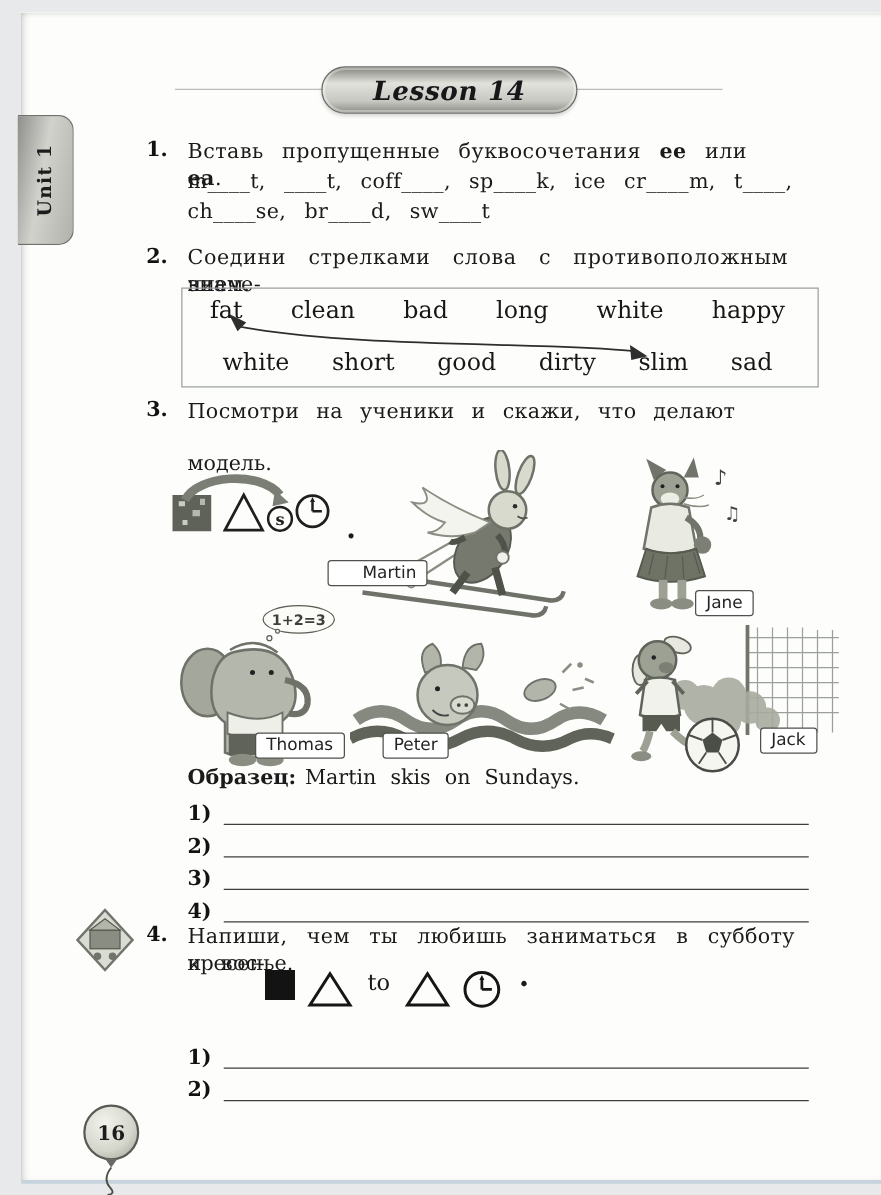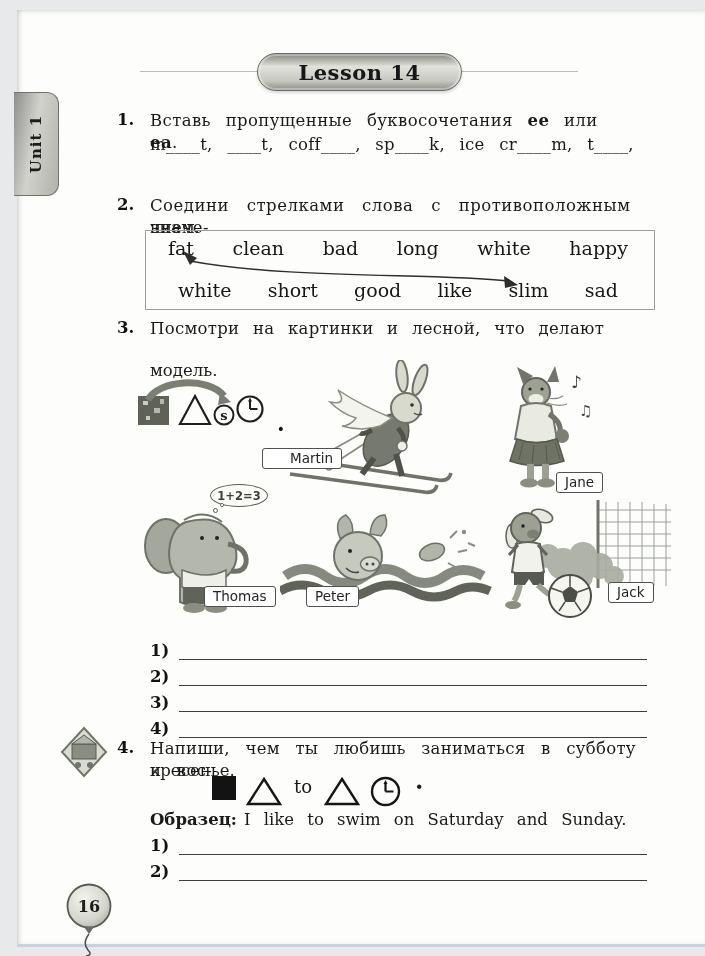--- a/index.html
+++ b/index.html
@@ -14,21 +14,21 @@
               background:linear-gradient(100deg,#8e8f8b,#d2d2cd 45%,#b2b2ad);
               border:1px solid #72726c; border-left:none; border-radius:0 12px 12px 0;
               display:flex; align-items:center; justify-content:center; }
   .unit-tab-text { transform:rotate(-90deg); font-weight:bold; font-size:15px; letter-spacing:1px; color:#1c1c1c; white-space:nowrap; }
 
   .header-rule { position:absolute; top:71px; height:1px; background:#bcbcb6; }
   .lesson-banner { position:absolute; left:257px; top:53px; width:205px; height:38px; border-radius:19px;
                    background:linear-gradient(#84857f,#e2e2dc 35%,#c7c7c1 75%,#8d8e88);
                    border:1px solid #6a6b65; box-shadow: inset 0 0 0 2px rgba(255,255,255,0.35), 0 2px 3px rgba(0,0,0,0.15);
                    display:flex; align-items:center; justify-content:center; }
-  .lesson-banner span { font-size:21px; font-weight:bold; color:#17171a; letter-spacing:0.5px; }
+  .lesson-banner span { font-size:21px; font-weight:bold; color:#17171a; letter-spacing:0.5px;font-style:italic; }
 
   .ex-num { position:absolute; left:117px; font-weight:bold; font-size:16.5px; color:#121212; }
   .ex-text { position:absolute; left:150px; font-size:16.5px; line-height:22px; color:#1a1a1a; }
   .word-line { word-spacing:9px; letter-spacing:0.3px; }
 
   .opposite-box { position:absolute; left:145px; top:230px; width:510px; height:80px; border:1px solid #9aa0a2; }
   .word-row { position:absolute; left:0; width:100%; display:flex; justify-content:space-between; font-size:19px; color:#171717; }
   .row1 { top:6px;  padding:0 26px 0 22px; }
   .row2 { top:48px; padding:0 36px 0 32px; }
   .arrow-svg { position:absolute; left:0; top:0; }
@@ -75,51 +75,52 @@
   <div class="header-rule" style="left:460px; width:118px;"></div>
   <div class="lesson-banner">
     <span>Lesson 14</span>
   </div>
 
   <div class="ex-num" style="top:110px;">1.</div>
   <div class="ex-text" style="top:110px; width:470px; word-spacing:9px; letter-spacing:0.4px;">
     <span>Вставь пропущенные буквосочетания </span><b>ee</b><span> или </span><b>ea</b><span>.</span>
   </div>
   <div class="ex-text word-line" style="top:134px;">m____t, ____t, coff____, sp____k, ice cr____m, t____,</div>
+  <div class="ex-text word-line" style="top:158px;">ch____se, br____d, sw____t</div>
 
   <div class="ex-num" style="top:195px;">2.</div>
   <div class="ex-text" style="top:195px; width:510px; word-spacing:12px; letter-spacing:0.5px;">Соедини стрелками слова с противоположным значе-</div>
   <div class="ex-text" style="top:217px;">нием.</div>
 
   <div class="opposite-box">
     <div class="word-row row1">
       <span>fat</span>
       <span>clean</span>
       <span>bad</span>
       <span>long</span>
       <span>white</span>
       <span>happy</span>
     </div>
     <div class="word-row row2">
       <span>white</span>
       <span>short</span>
       <span>good</span>
-      <span>like</span>
+      <span>dirty</span>
       <span>slim</span>
       <span>sad</span>
     </div>
     <svg class="arrow-svg" width="510" height="80" viewBox="0 0 510 80">
       <path d="M44 30 C 140 48, 290 42, 362 50" fill="none" stroke="#2e2e2e" stroke-width="1.4"></path>
       <polygon points="37,20 51,27 44,34" fill="#2e2e2e"></polygon>
       <polygon points="372,54 358,45 359,57" fill="#2e2e2e"></polygon>
     </svg>
   </div>
 
   <div class="ex-num" style="top:318px;">3.</div>
-  <div class="ex-text" style="top:318px; word-spacing:8px; letter-spacing:0.3px;">Посмотри на картинки и лесной, что делают</div>
+  <div class="ex-text" style="top:318px; word-spacing:8px; letter-spacing:0.3px;">Посмотри на ученики и скажи, что делают</div>
   <div class="ex-text" style="top:360px;">модель.</div>
 
   <div class="model3">
     <svg width="136" height="52" viewBox="0 0 136 52">
       <rect x="2" y="18" width="31" height="29" fill="#5f6258"></rect>
       <rect x="7" y="23" width="5" height="4" fill="#c9ccc2"></rect>
       <rect x="18" y="30" width="6" height="5" fill="#b5b8ae"></rect>
       <rect x="10" y="38" width="4" height="4" fill="#c9ccc2"></rect>
       <rect x="24" y="21" width="4" height="5" fill="#b5b8ae"></rect>
       <path d="M12 22 C 22 2, 72 -2, 88 18" fill="none" stroke="#7b7e74" stroke-width="7"></path>
@@ -239,20 +240,23 @@
     <ellipse cx="35" cy="109" rx="8" ry="4" fill="#8a8d82"></ellipse>
     <ellipse cx="78" cy="103" rx="8" ry="4" fill="#8a8d82"></ellipse>
     <g>
       <circle cx="92" cy="100" r="21" fill="#f6f6f0" stroke="#4a4a46" stroke-width="2"></circle>
       <polygon points="92,90 100,96 97,106 87,106 84,96" fill="#4a4e46"></polygon>
       <path d="M92 90 V80 M100 96 l11 -4 M97 106 l6 9 M87 106 l-6 9 M84 96 l-11 -4" stroke="#4a4e46" stroke-width="1.5"></path>
     </g>
   </svg>
   <div class="char-label" style="left:608px; top:582px;">Jack</div>
 
+  <div class="sample" style="top:612px; word-spacing:6px;">
+    <b>Образец:</b><span>Martin skis on Sundays.</span>
+  </div>
   <div class="answer-line" style="top:641px;">
     <span>1)</span>
       <span class="rule"></span>
   </div>
   <div class="answer-line" style="top:667px;">
     <span>2)</span>
       <span class="rule"></span>
   </div>
   <div class="answer-line" style="top:693px;">
     <span>3)</span>
@@ -284,23 +288,20 @@
       <polygon points="19,3 35,28 3,28" fill="none" stroke="#161616" stroke-width="2.4"></polygon>
     </svg>
     <svg width="31" height="31" viewBox="0 0 31 31">
       <circle cx="15.5" cy="15.5" r="13.5" fill="none" stroke="#161616" stroke-width="2.4"></circle>
       <path d="M15.5 15.5 V6.5 M15.5 15.5 H23.5" fill="none" stroke="#161616" stroke-width="2.2"></path>
       <polygon points="13.5,8 15.5,4 17.5,8" fill="#161616"></polygon>
     </svg>
     <span class="model-period" style="font-size:24px;">.</span>
   </div>
 
-  <div class="sample" style="top:810px; word-spacing:8px;">
-    <b>Образец:</b><span>I like to swim on Saturday and Sunday.</span>
-  </div>
   <div class="answer-line" style="top:836px;">
     <span>1)</span>
       <span class="rule"></span>
   </div>
   <div class="answer-line" style="top:862px;">
     <span>2)</span>
       <span class="rule"></span>
   </div>
 
   <svg class="abs" style="left:58px; top:880px;" width="62" height="76" viewBox="0 0 62 76">

